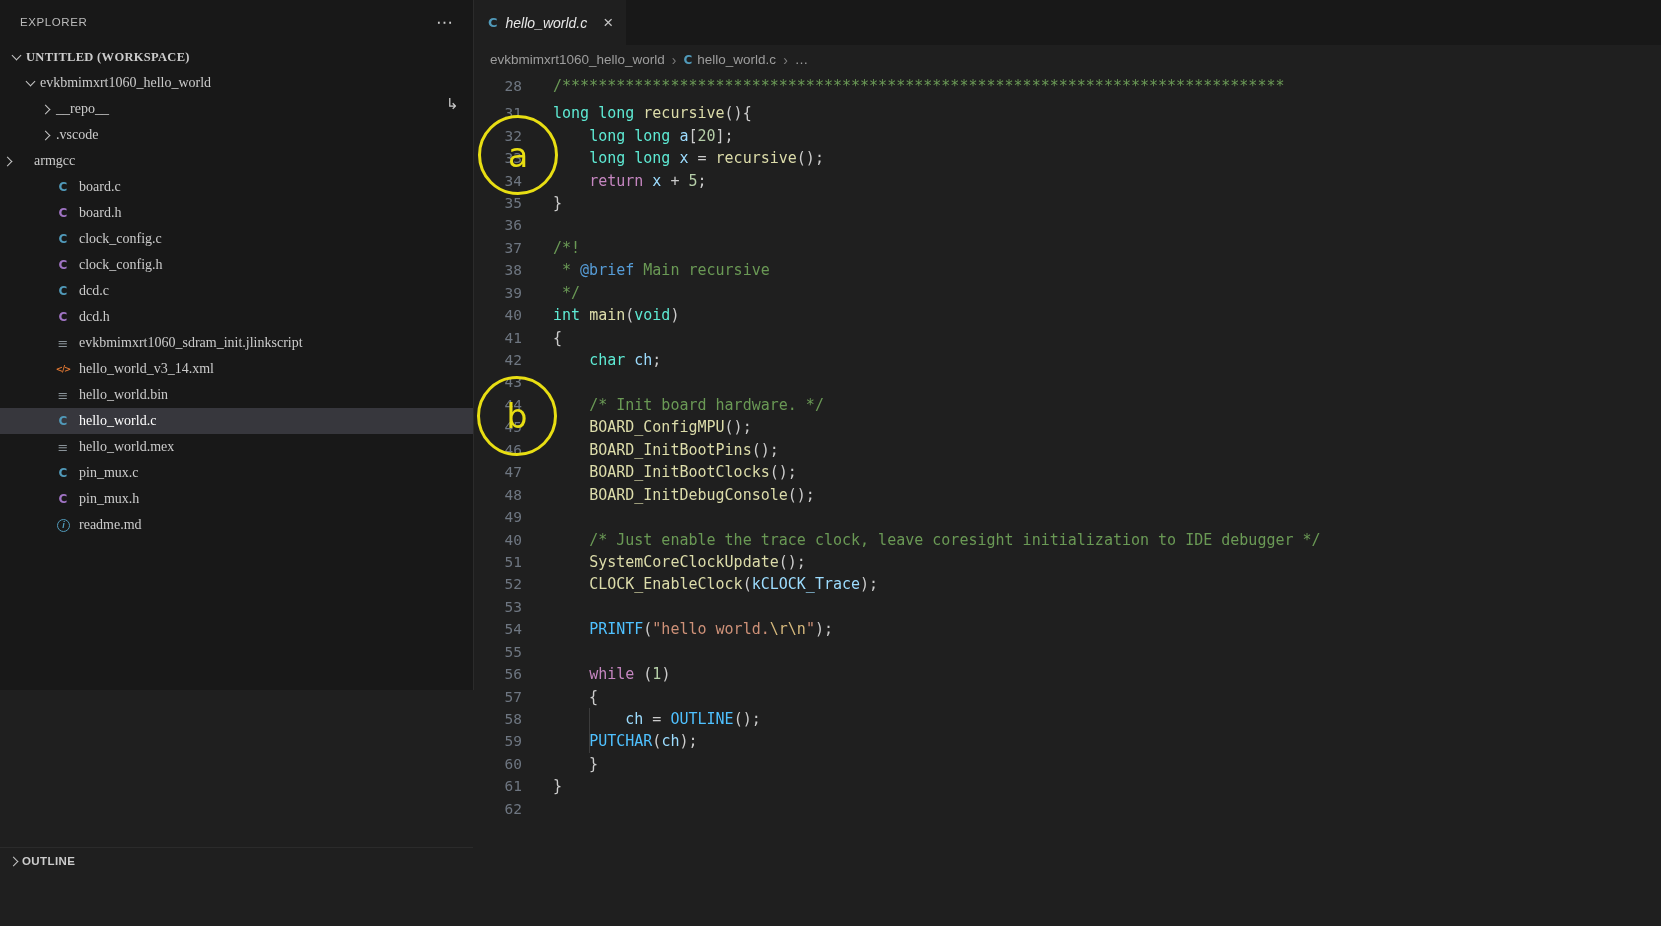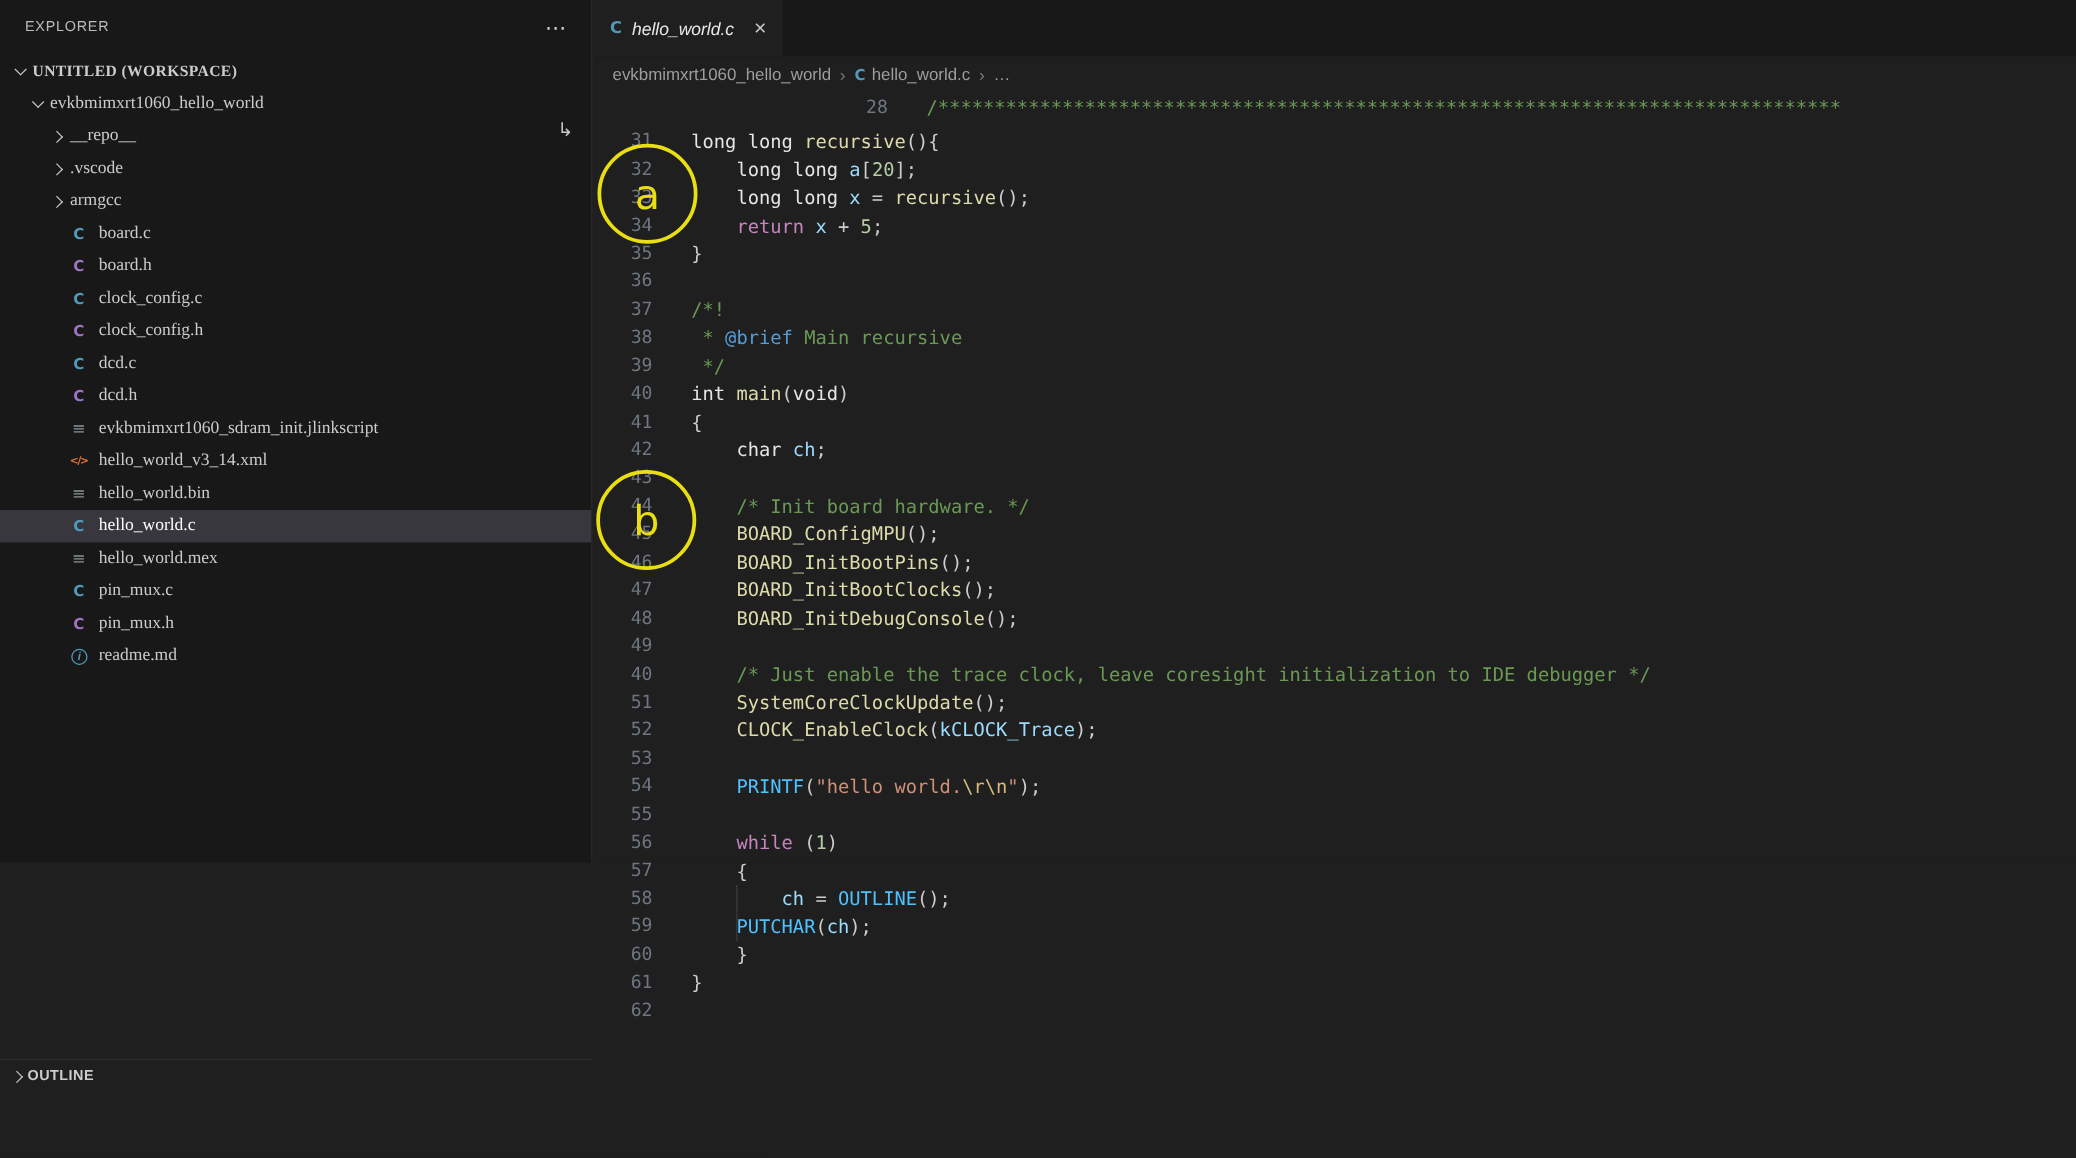--- a/index.html
+++ b/index.html
@@ -36,26 +36,26 @@
   .tab-cicon { color:#519aba; font-weight:bold; font-size:13px; font-family:"DejaVu Sans",sans-serif; }
   .tab-label { color:#e8e8e8; font-size:14px; font-style:italic; }
   .tab-close { color:#c5c5c5; font-size:17px; margin-left:8px; line-height:1; }
   .crumbs { height:29px; display:flex; align-items:center; padding-left:15px; color:#9d9d9d; font-size:13.5px; gap:7px; }
   .crumb { cursor:pointer; display:flex; align-items:center; gap:5px; }
   .crumb-sep { color:#7d7d7d; font-size:14px; }
   .crumb-cicon { color:#519aba; font-weight:bold; font-size:12px; font-family:"DejaVu Sans",sans-serif; }
 
   .code-area { position:relative; }
   .codeline { display:flex; height:22.45px; align-items:center; font-family:"DejaVu Sans Mono",monospace; font-size:15px; }
-  .sticky .codeline { height:24px;justify-content:center; }
+  .sticky .codeline { height:24px; }
   .sticky { margin-bottom:4px; }
   .ln { width:47px; flex:none; text-align:right; color:#6e7681; font-size:14.5px; cursor:pointer; }
   .ct { padding-left:31px; white-space:pre; position:relative; height:100%; display:flex; align-items:center; }
   .guide { position:absolute; top:0; bottom:0; border-left:1px solid #3c3c3c; }
-  .t-kw  { color:#e5e5e5; }
+  .t-kw  { color:#5eead4; }
   .t-ctl { color:#c586c0; }
   .t-fn  { color:#dcdcaa; }
   .t-var { color:#9cdcfe; }
   .t-num { color:#b5cea8; }
   .t-cmt { color:#6a9955; }
   .t-doc { color:#569cd6;text-align:right; }
   .t-str { color:#ce9178; }
   .t-esc { color:#d7ba7d; }
   .t-pln { color:#cccccc; }
   .t-mac { color:#4fc1ff; }
@@ -84,21 +84,21 @@
           <span class="row-label">evkbmimxrt1060_hello_world</span>
         </div>
         <div class="row" style="padding-left: 38px;">
           <span class="chev"></span>
           <span class="row-label">__repo__</span>
         </div>
         <div class="row" style="padding-left: 38px;">
           <span class="chev"></span>
           <span class="row-label">.vscode</span>
         </div>
-        <div class="row" style="padding-left: 38px;">
+        <div class="row" style=" gap: 16px;">
           <span class="chev"></span>
           <span class="row-label">armgcc</span>
         </div>
         <div class="row" style="padding-left: 38px;">
           <span class="chev-space"></span>
           <span class="ficon c-blue">C</span>
           <span class="row-label">board.c</span>
         </div>
         <div class="row" style="padding-left: 38px;">
           <span class="chev-space"></span>

